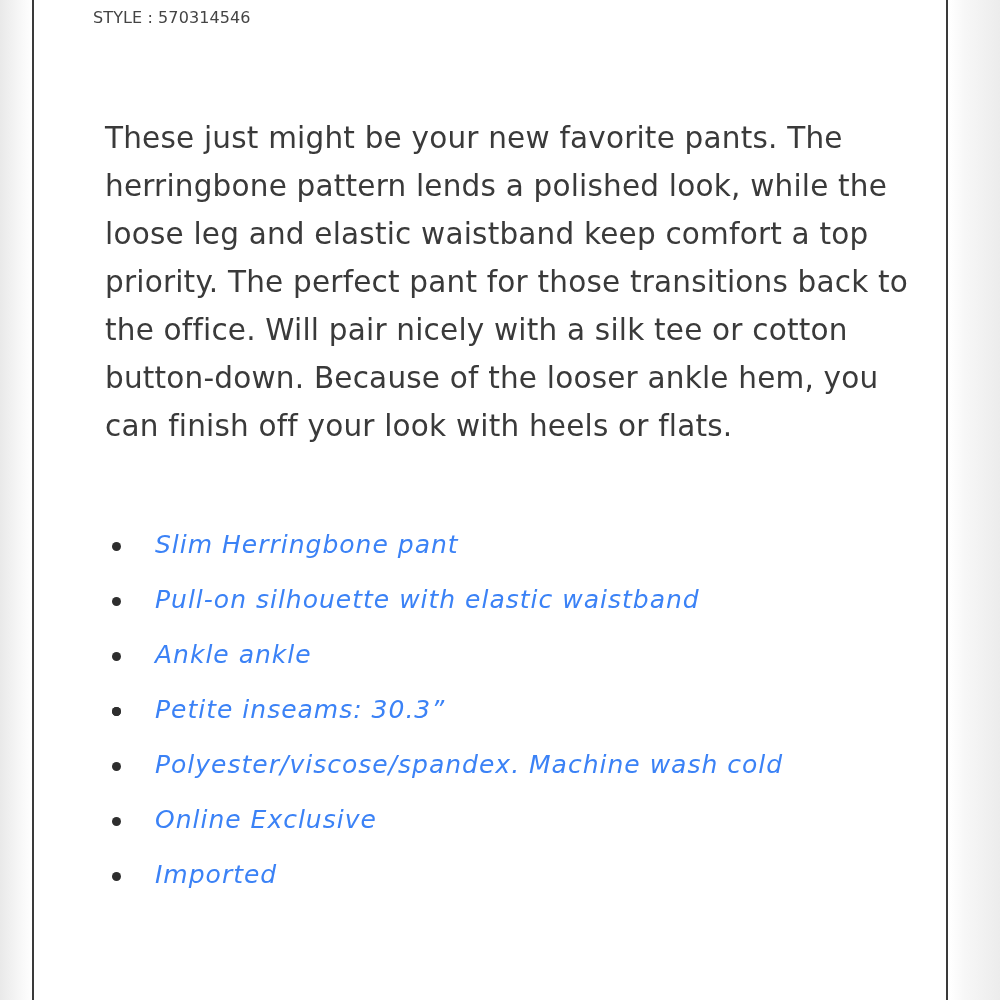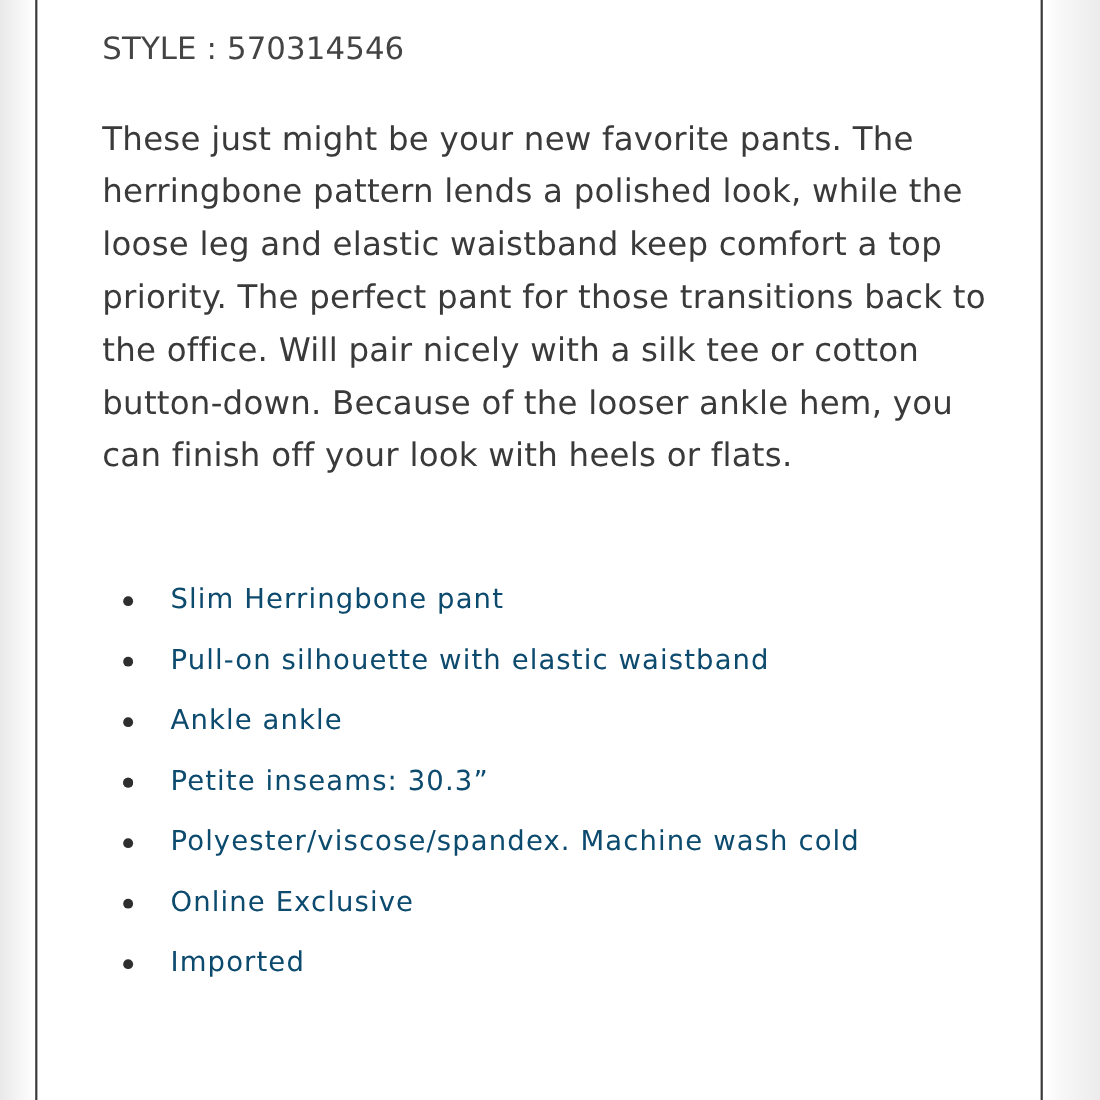--- a/index.html
+++ b/index.html
@@ -24,55 +24,56 @@
       width: 916px;
       height: 1010px;
       background: #ffffff;
       border-left: 2px solid #3a3a3a;
       border-right: 2px solid #3a3a3a;
       box-sizing: border-box;
     }
     .style-line {
       position: absolute;
       left: 59px;
-      top: 30px;
-      font-size: 28px;
+      top: 10px;
+      font-size: 16px;
       color: #444444;
       letter-spacing: 0.1px;
       white-space: nowrap;
       text-align: right;
     }
     .description {
       position: absolute;
       left: 59px;
       top: 104px;
       width: 830px;
       font-size: 29.5px;
       line-height: 48px;
       color: #3a3a3a;
-      margin: 0;
+      margin: 12px;
       letter-spacing: 0.2px;
     }
     .features {
       position: absolute;
       left: 59px;
       top: 527px;
       width: 830px;
       margin: 0;
       padding: 0;
       list-style: none;
     }
     .feature {
       position: relative;
       padding-left: 62px;
       font-size: 25px;
       line-height: 40px;
-      color: #0c4a6e;
+      color: #3b82f6;
       letter-spacing: 1px;
       margin-bottom: 15px;
+      font-style: italic;
     }
     .bullet {
       position: absolute;
       left: 19px;
       top: 17px;
       width: 9px;
       height: 9px;
       border-radius: 50%;
       background: #2e2e2e;
     }

